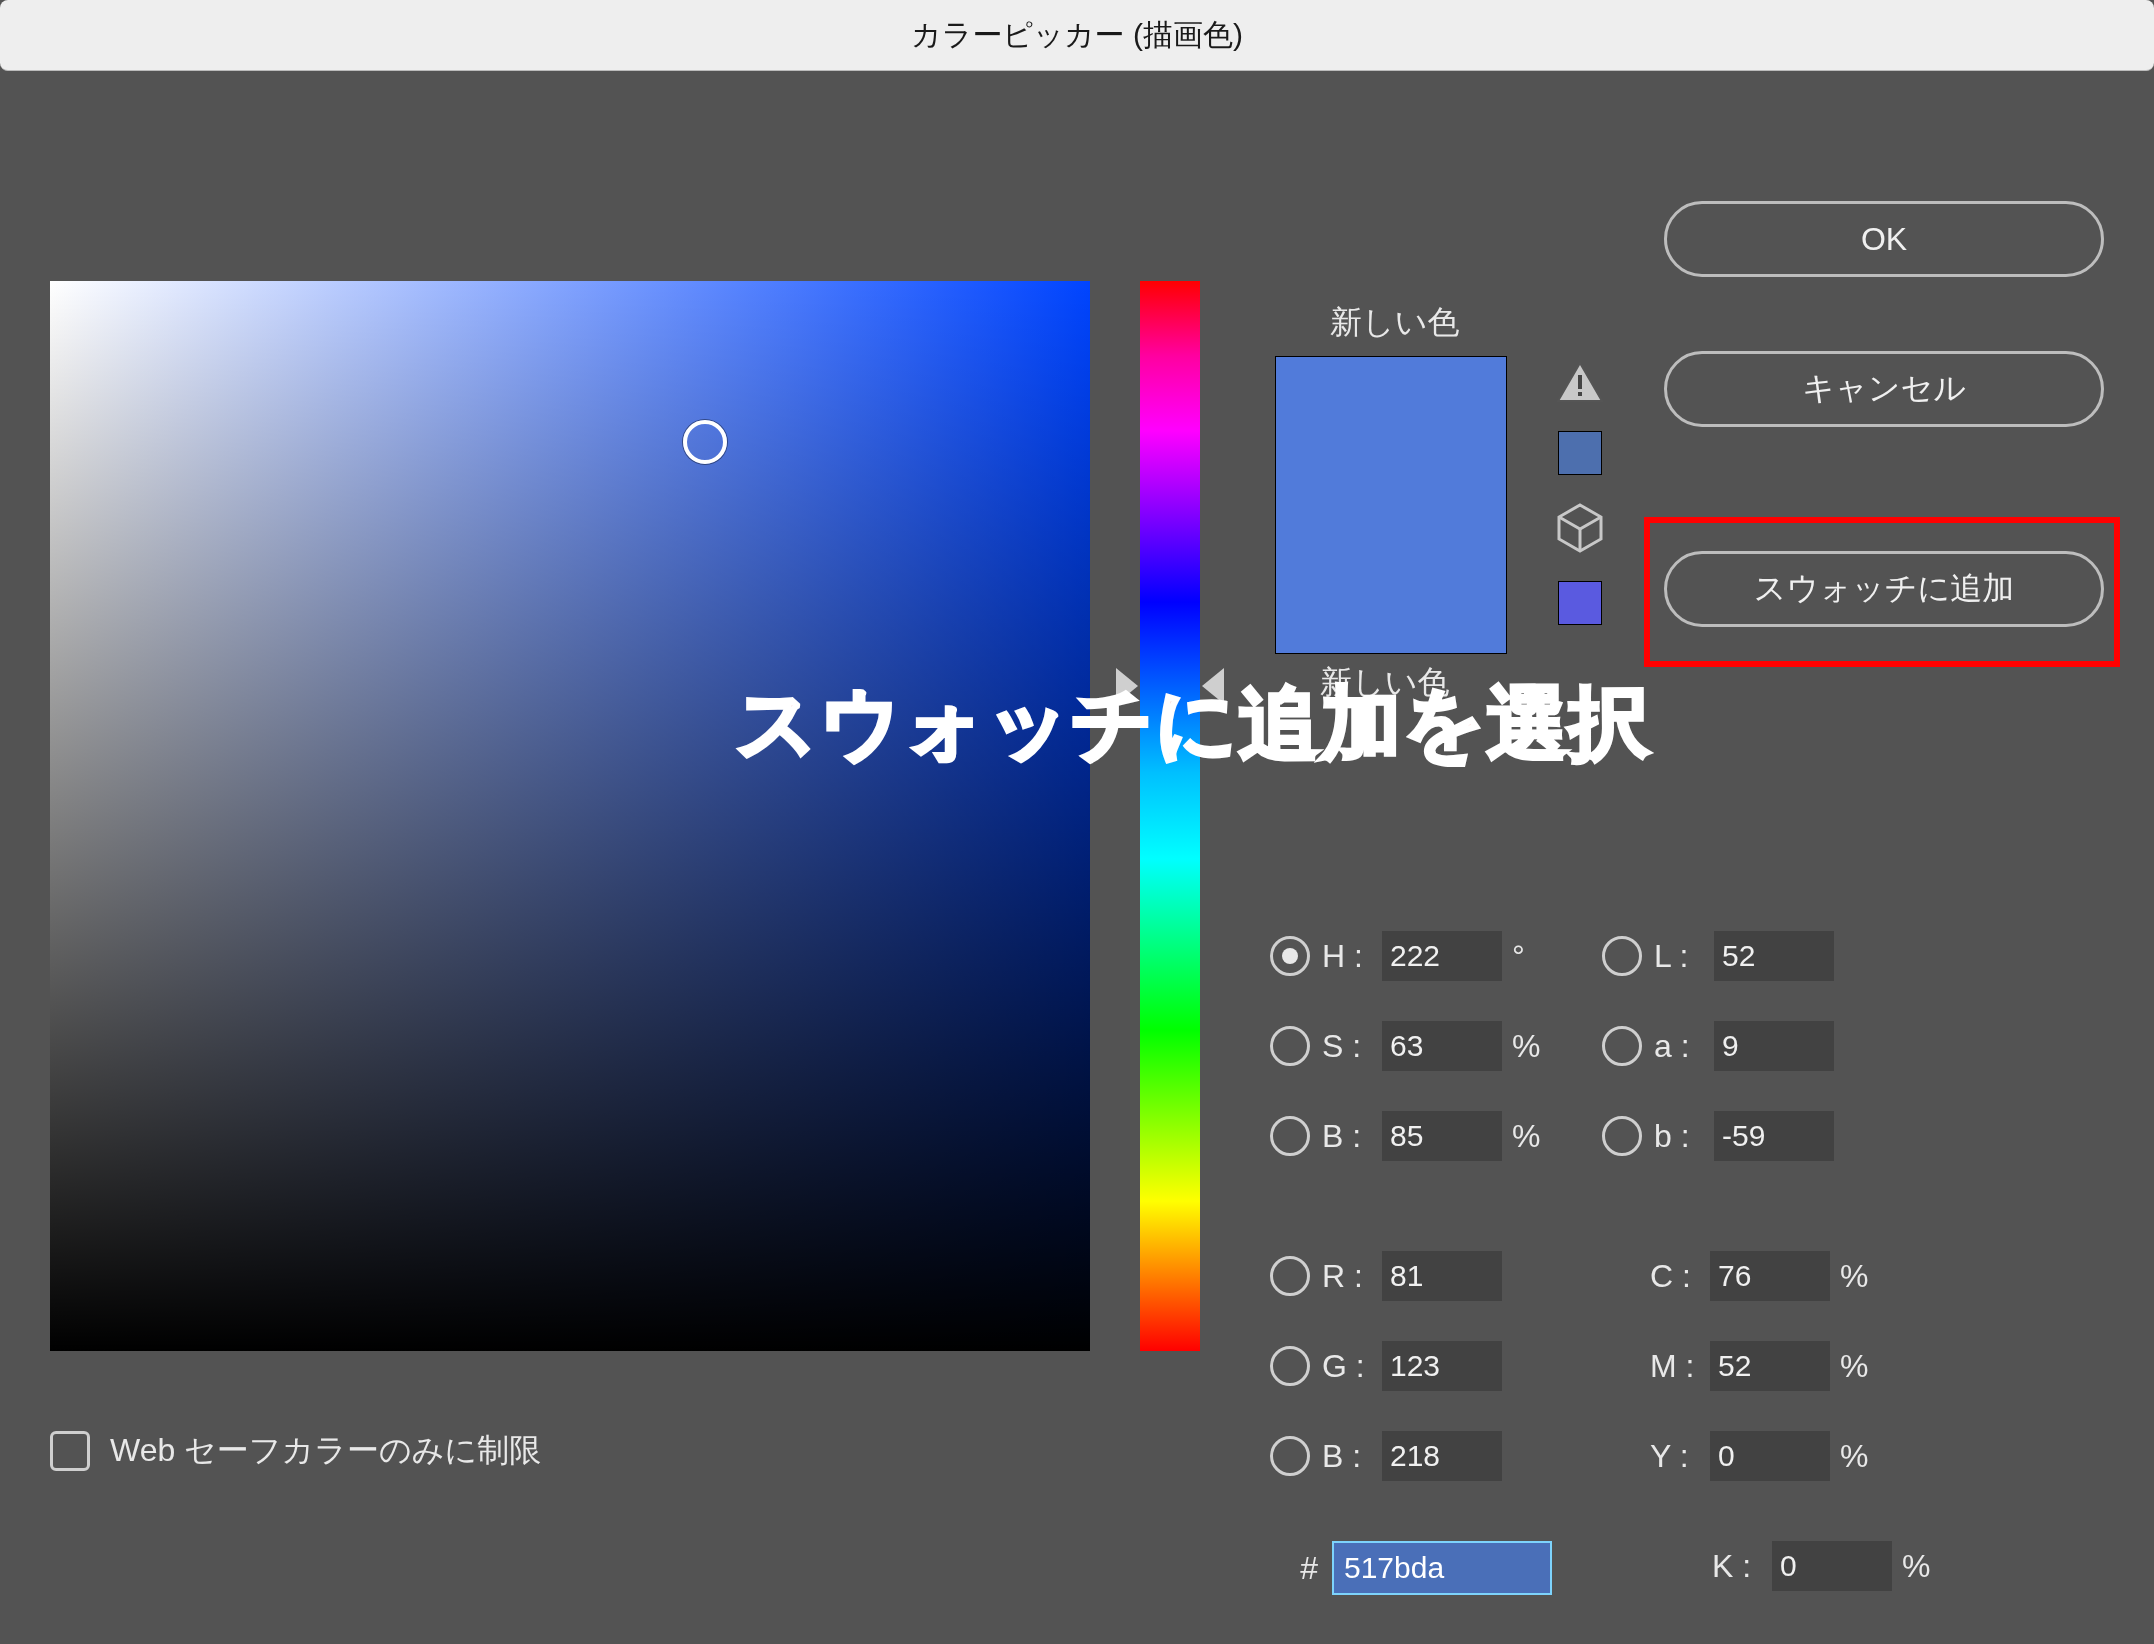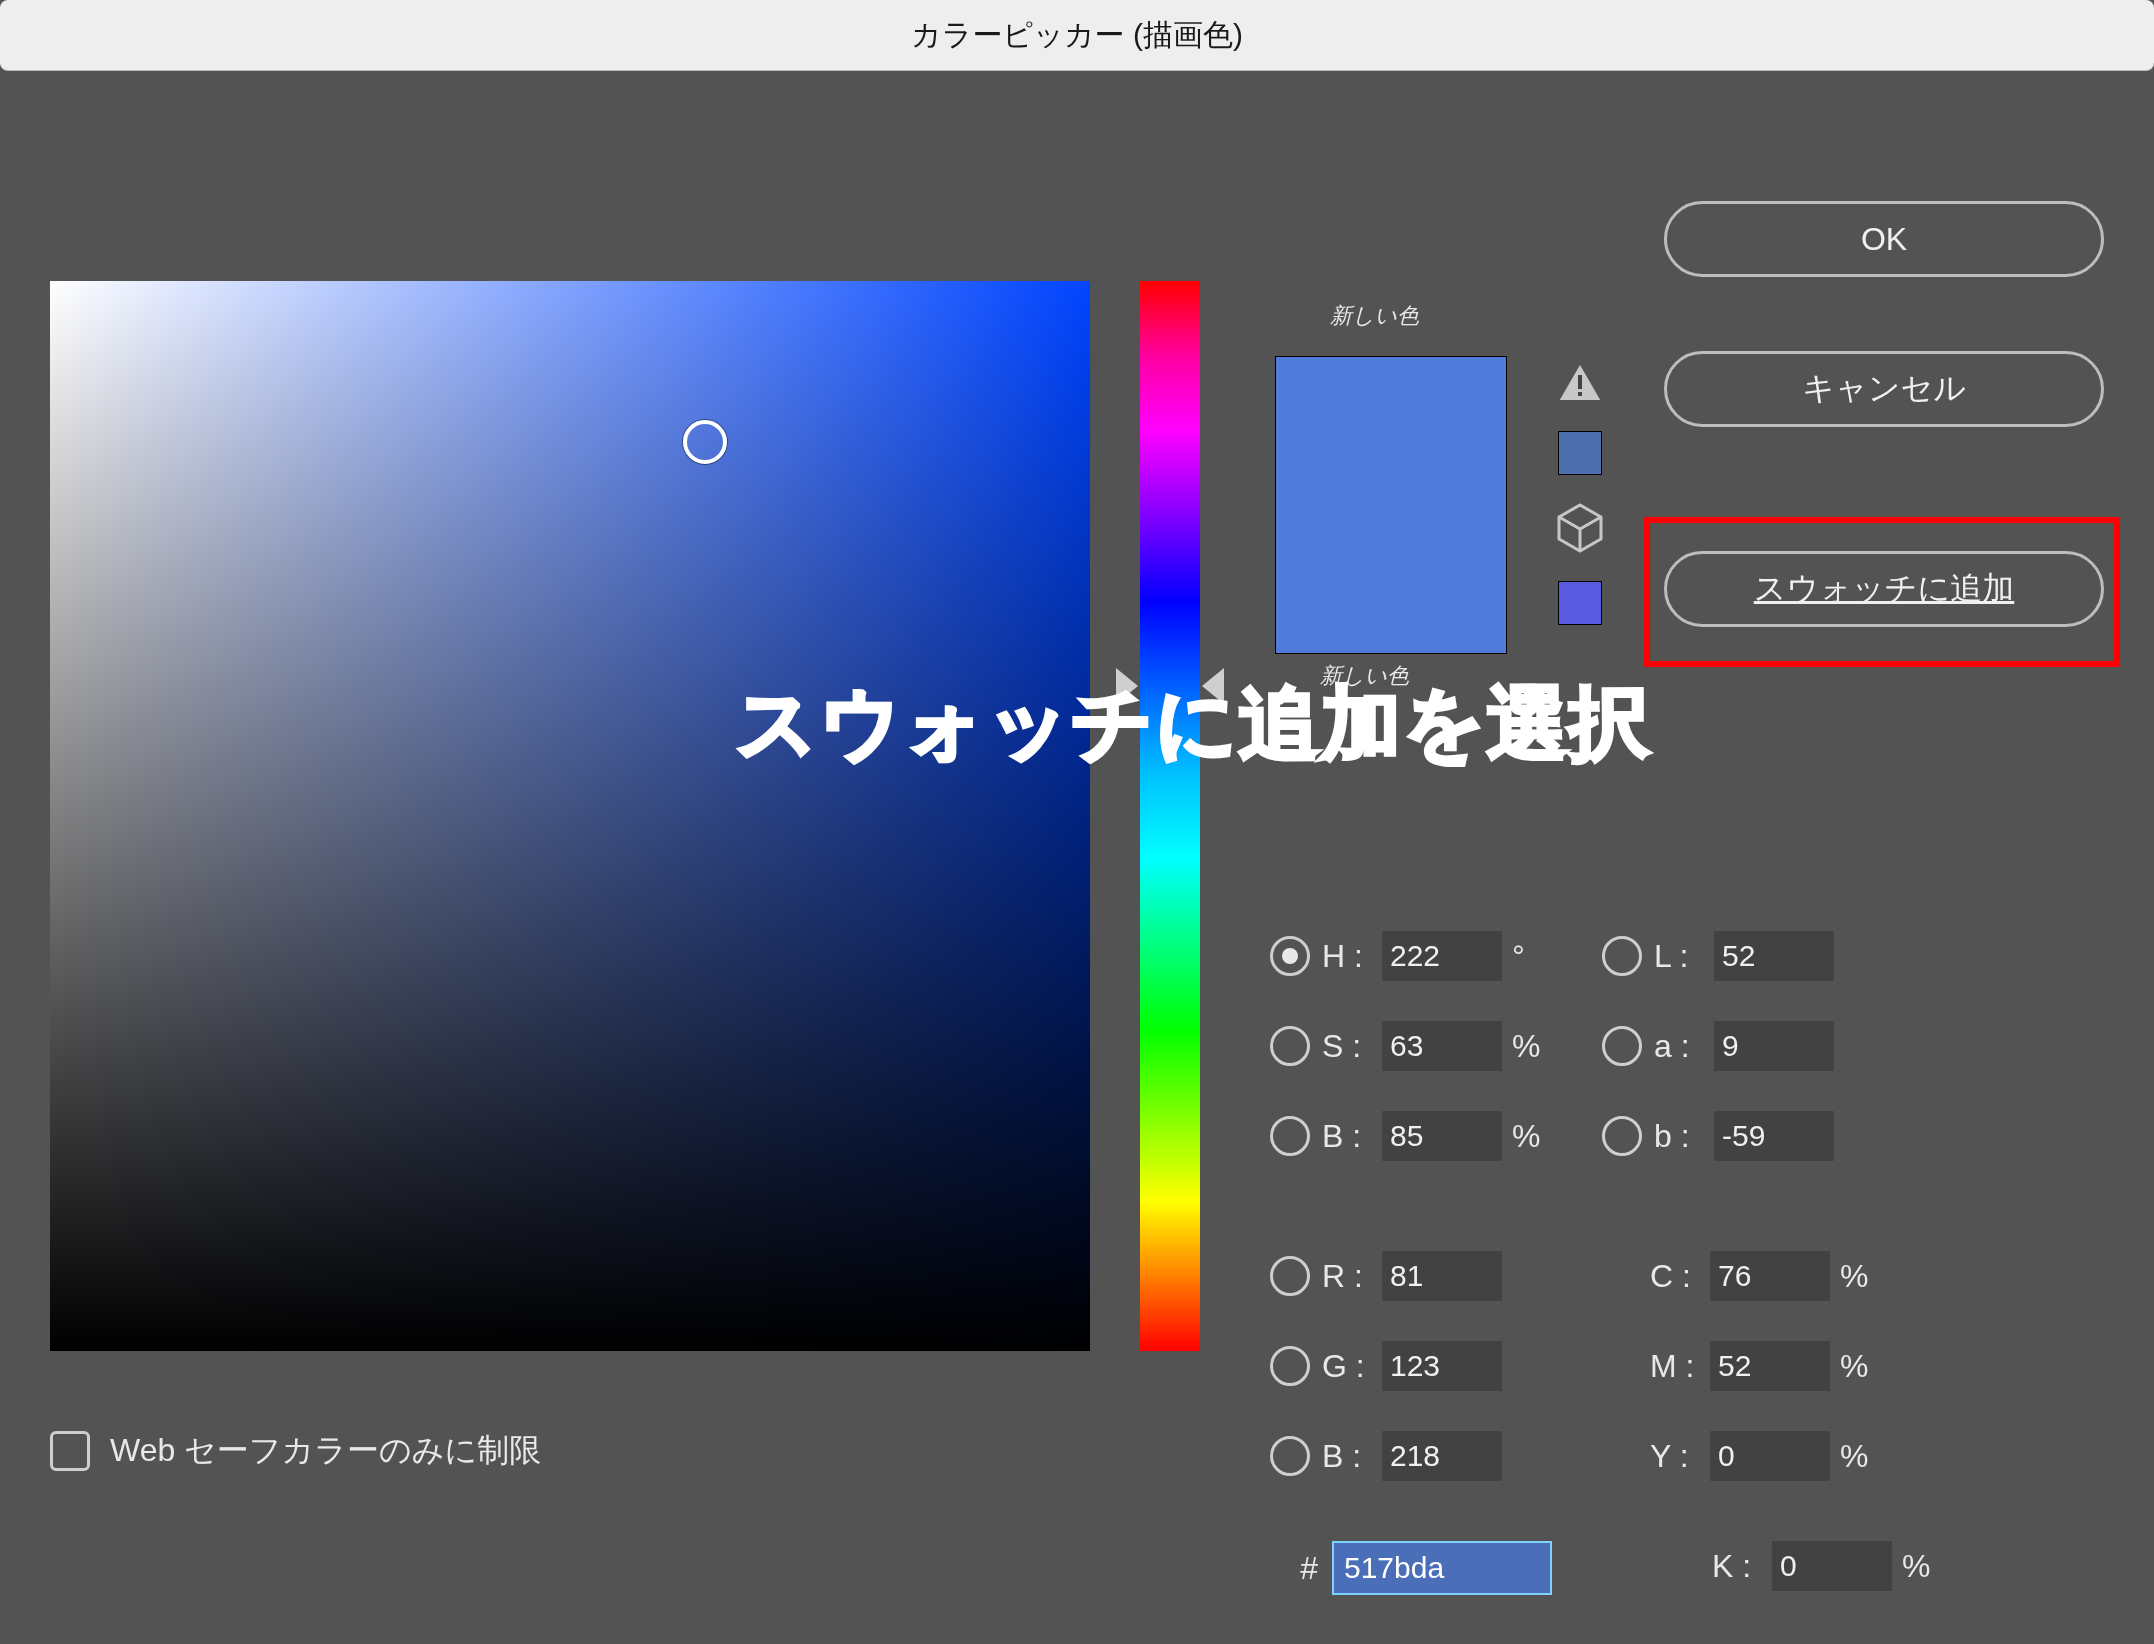--- a/index.html
+++ b/index.html
@@ -69,21 +69,21 @@
     position: absolute;
     width: 0;
     height: 0;
     border-top: 18px solid transparent;
     border-bottom: 18px solid transparent;
   }
   .hue-arrow.left  { left: 1116px; border-left: 22px solid #cfcfcf; }
   .hue-arrow.right { left: 1202px; border-right: 22px solid #cfcfcf; }
 
   
-  .swatch-label { position: absolute; color: #e8e8e8; font-size: 22px; font-style: italic; }
+  .swatch-label { position: absolute; color: #e8e8e8; font-size: 32px; }
   .new-label { left: 1330px; top: 230px; }
   .cur-label { left: 1320px; top: 590px; }
   .swatch-pair {
     position: absolute;
     left: 1275px;
     top: 285px;
     width: 230px;
     height: 296px;
     border: 1px solid #000;
     background: #517bda;
@@ -113,21 +113,21 @@
     color: #f0f0f0;
     font-size: 32px;
     display: flex;
     align-items: center;
     justify-content: center;
     cursor: pointer;
     box-sizing: border-box;
   }
   .btn-ok       { top: 130px; }
   .btn-cancel   { top: 280px; }
-  .btn-addswatch{ top: 480px; text-decoration: underline; }
+  .btn-addswatch{ top: 480px; }
   .highlight-box {
     position: absolute;
     right: 34px;
     top: 446px;
     width: 476px;
     height: 150px;
     border: 6px solid #ff0000;
     box-sizing: border-box;
     pointer-events: none;
   }

